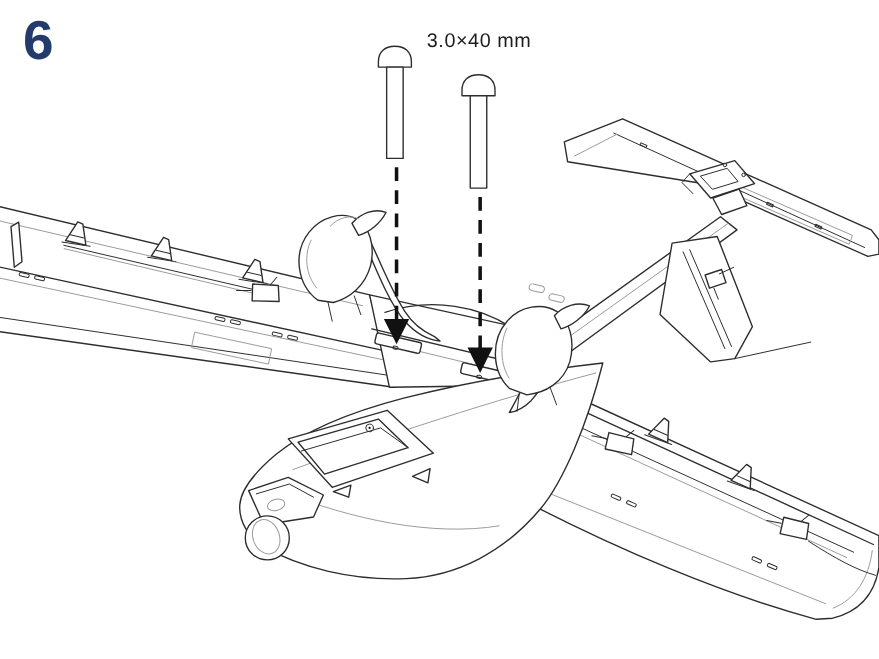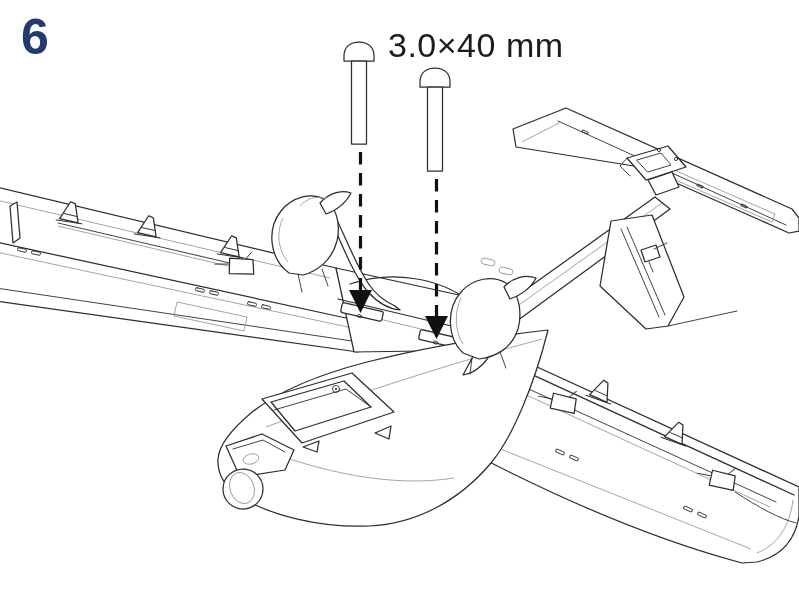--- a/index.html
+++ b/index.html
@@ -3,21 +3,21 @@
 <meta charset="utf-8">
 <style>
   html,body{margin:0;padding:0;background:#ffffff;}
   body{width:799px;height:599px;position:relative;overflow:hidden;
        font-family:"Liberation Sans",sans-serif;}
   .canvas{position:absolute;inset:0;background:#ffffff;}
   .step-number{position:absolute;left:21px;top:12px;
        font-family:"Liberation Sans",sans-serif;font-weight:bold;
        font-size:50px;color:#243a6b;line-height:1;}
   .size-label{position:absolute;left:388px;top:28px;
-       font-family:"Liberation Sans",sans-serif;font-size:34px;
+       font-family:"Liberation Sans",sans-serif;font-size:18px;
        color:#1c1c1c;letter-spacing:.5px;line-height:1;}
   svg{position:absolute;left:0;top:0;}
   .ink{stroke:#2d2d2d;stroke-width:1.25;fill:none;stroke-linejoin:round;stroke-linecap:round;}
   .thin{stroke-width:.9;}
   .f{fill:#ffffff;}
   .lt{stroke:#9a9a9a;stroke-width:.9;fill:none;stroke-linejoin:round;}
   .dash{stroke:#111111;stroke-width:3.2;stroke-dasharray:12.5 8.5;fill:none;}
   .solid{fill:#111111;stroke:none;}
 </style>
 </head>

